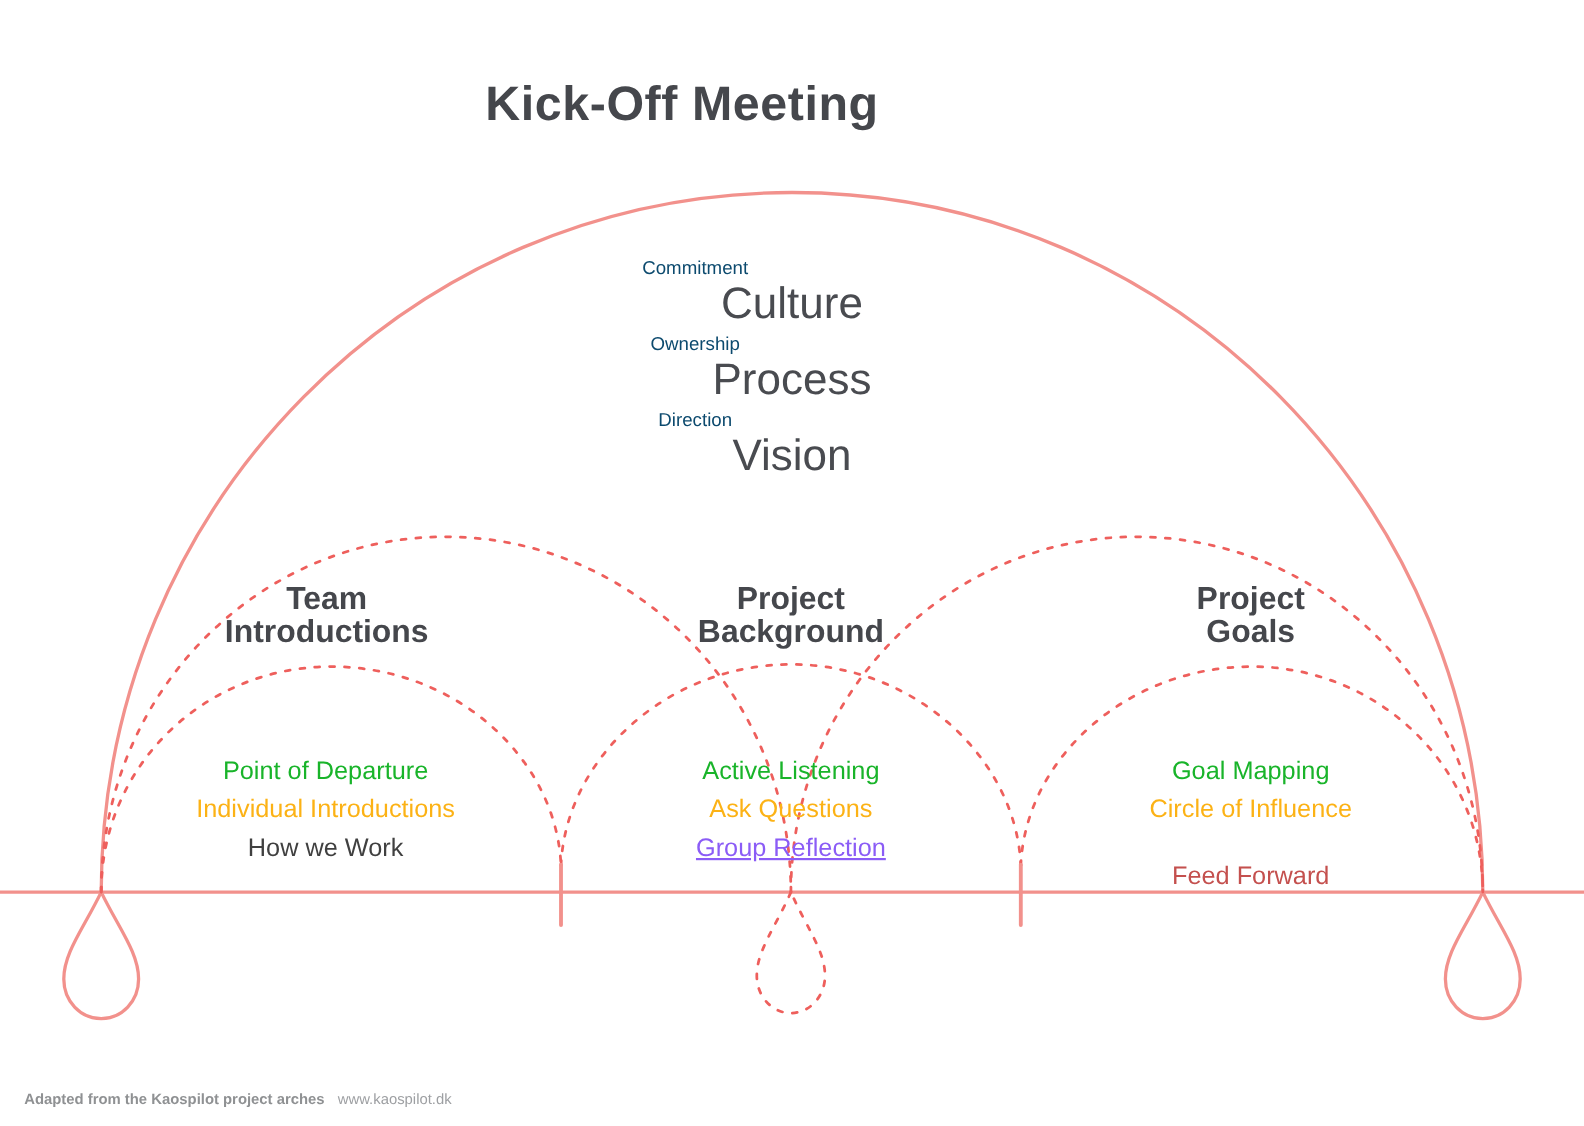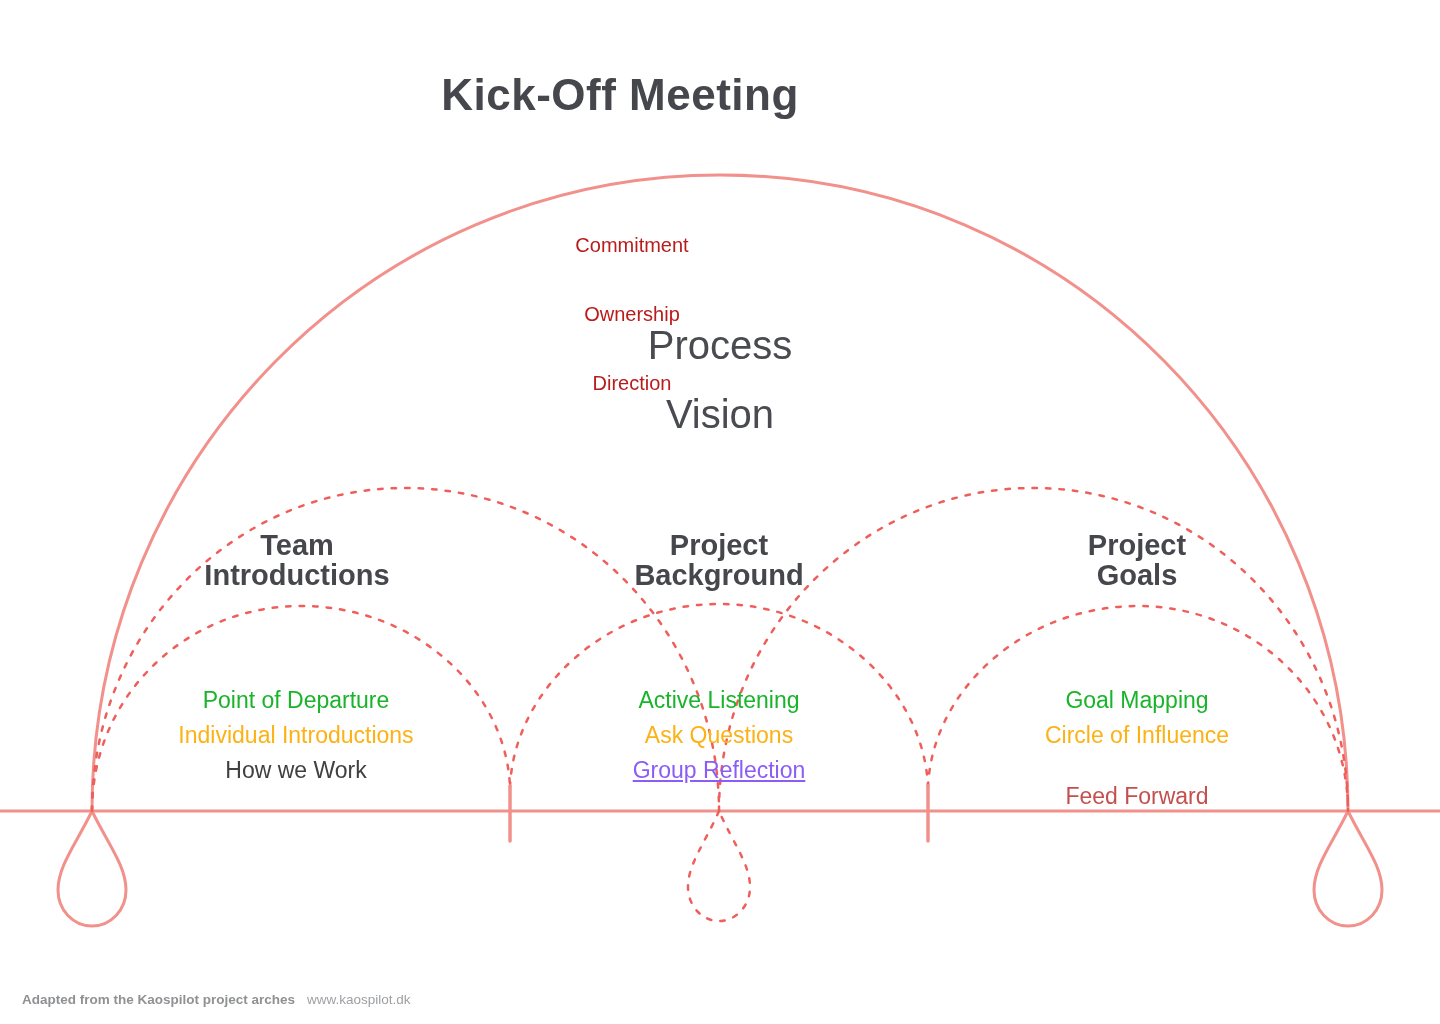--- a/index.html
+++ b/index.html
@@ -22,21 +22,21 @@
 
   .abs { position: absolute; }
   .page-title {
     left: 0; top: 70px; width: 1240px;
     text-align: center;
     font-size: 44px; font-weight: 700; color: #45474c;
     letter-spacing: 0.5px;
   }
   .stack-small {
     left: 0; width: 1264px; text-align: center;
-    font-size: 20px; font-weight: 400; color: #b91c1c;
+    font-size: 17px; font-weight: 400; color: #0c4a6e;
   }
   .stack-large {
     left: 0; width: 1440px; text-align: center;
     font-size: 40px; font-weight: 400; color: #494b50;
   }
   .s-small-1 { top: 234px; }
   .s-large-1 { top: 254px; }
   .s-small-2 { top: 303px; }
   .s-large-2 { top: 323px; }
   .s-small-3 { top: 372px; }
@@ -95,20 +95,21 @@
     <path class="dotted-stroke" d="M 510 787 C 514 690, 606 604, 719 604 C 832 604, 924 690, 928 787"></path>
     <path class="dotted-stroke" d="M 928 787 C 932 690, 1024 606, 1138 606 C 1252 606, 1348 696, 1348 811"></path>
 
     <path class="thick-tick" d="M 510 786 L 510 841"></path>
     <path class="thick-tick" d="M 928 786 L 928 841"></path>
   </svg>
 
   <div class="abs page-title">Kick-Off Meeting</div>
 
   <div class="abs stack-small s-small-1">Commitment</div>
+  <div class="abs stack-large s-large-1">Culture</div>
   <div class="abs stack-small s-small-2">Ownership</div>
   <div class="abs stack-large s-large-2">Process</div>
   <div class="abs stack-small s-small-3">Direction</div>
   <div class="abs stack-large s-large-3">Vision</div>
 
   <div class="abs section-heading heading-left">
     <div>Team</div>
     <div>Introductions</div>
   </div>
   <div class="abs section-heading heading-middle">

